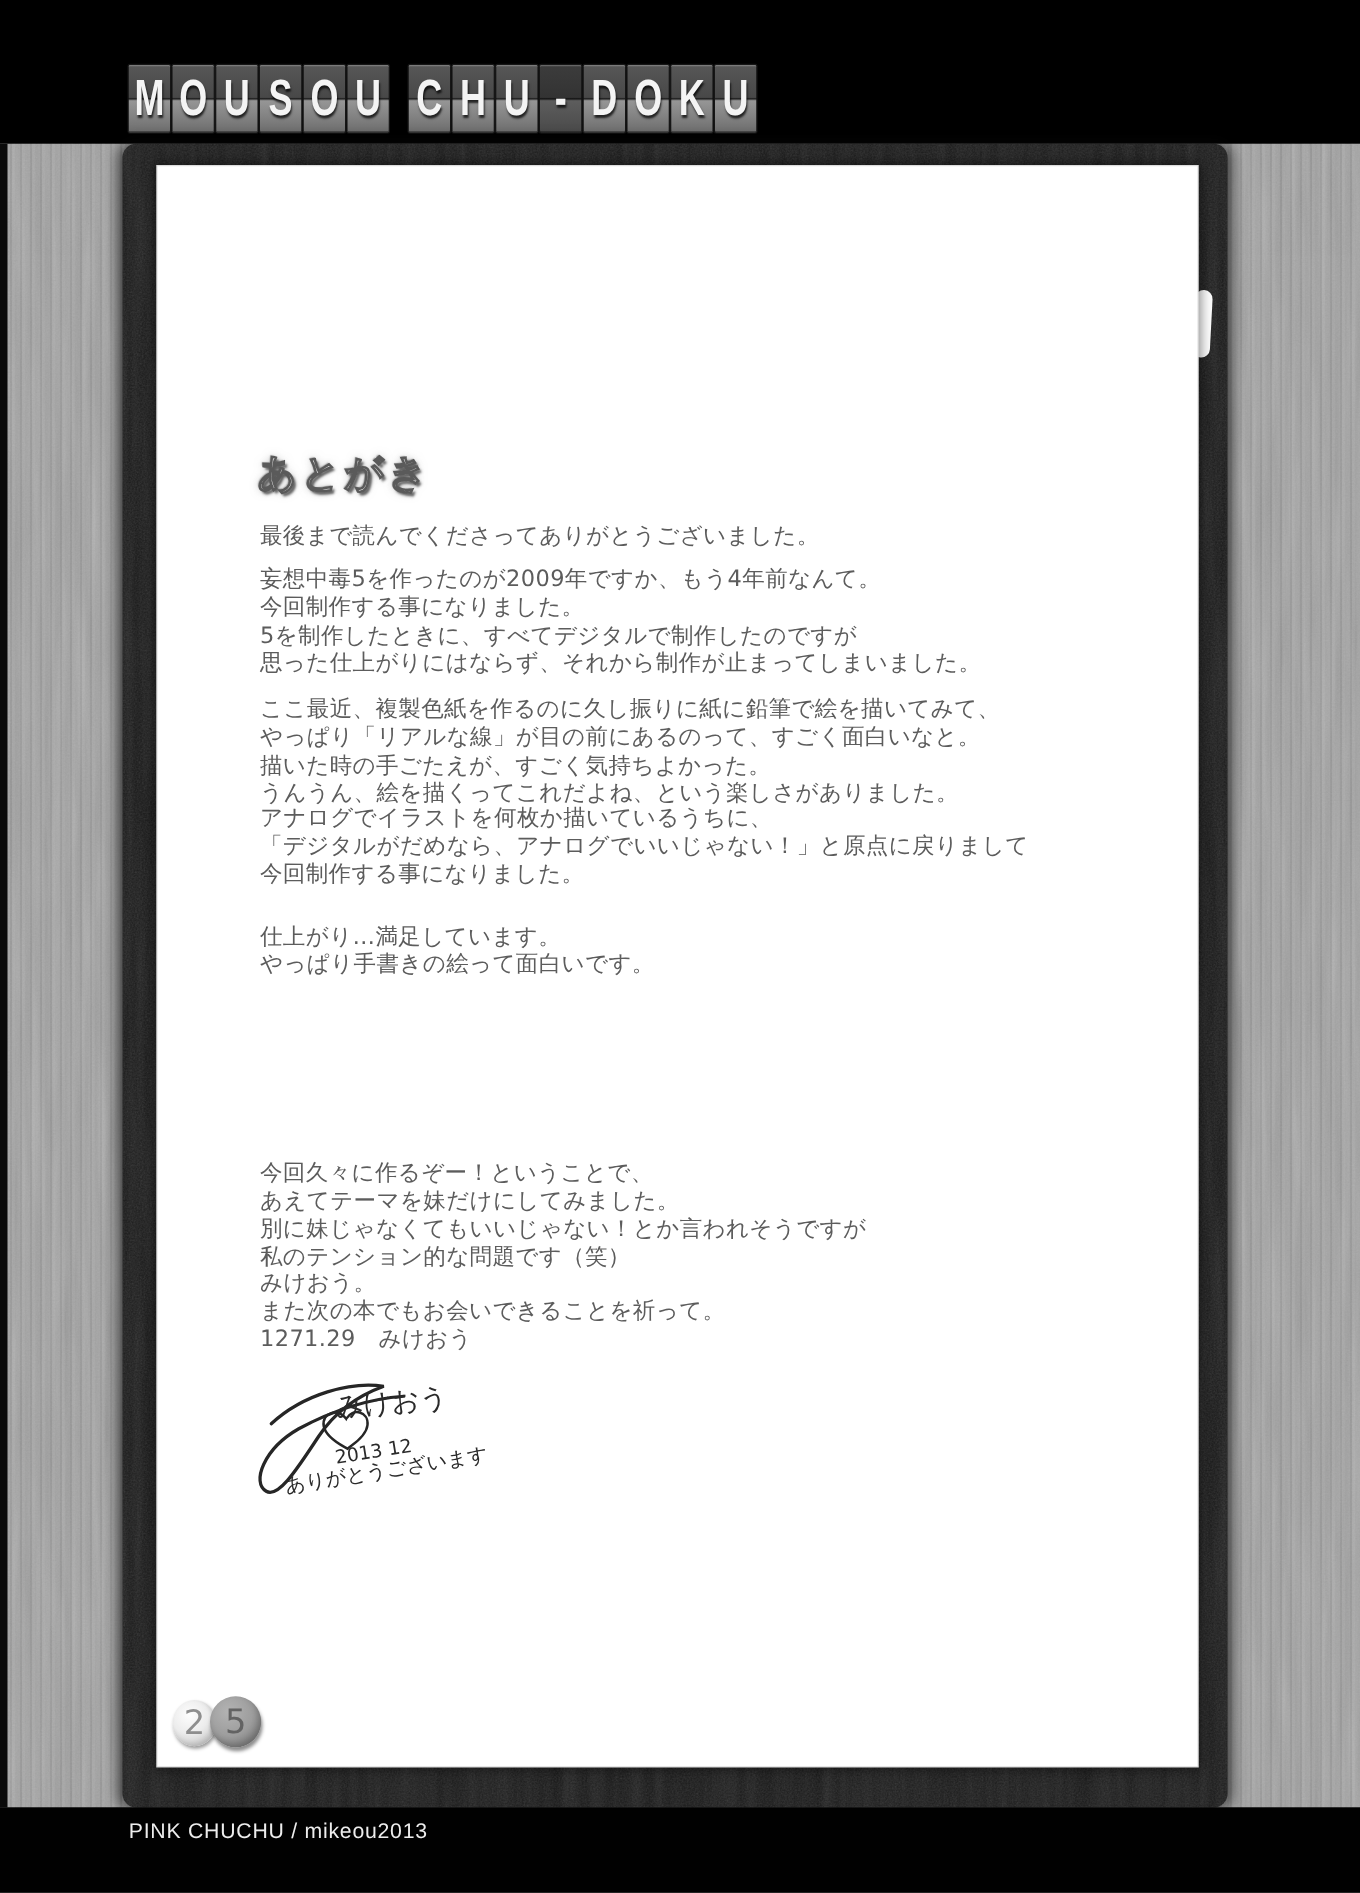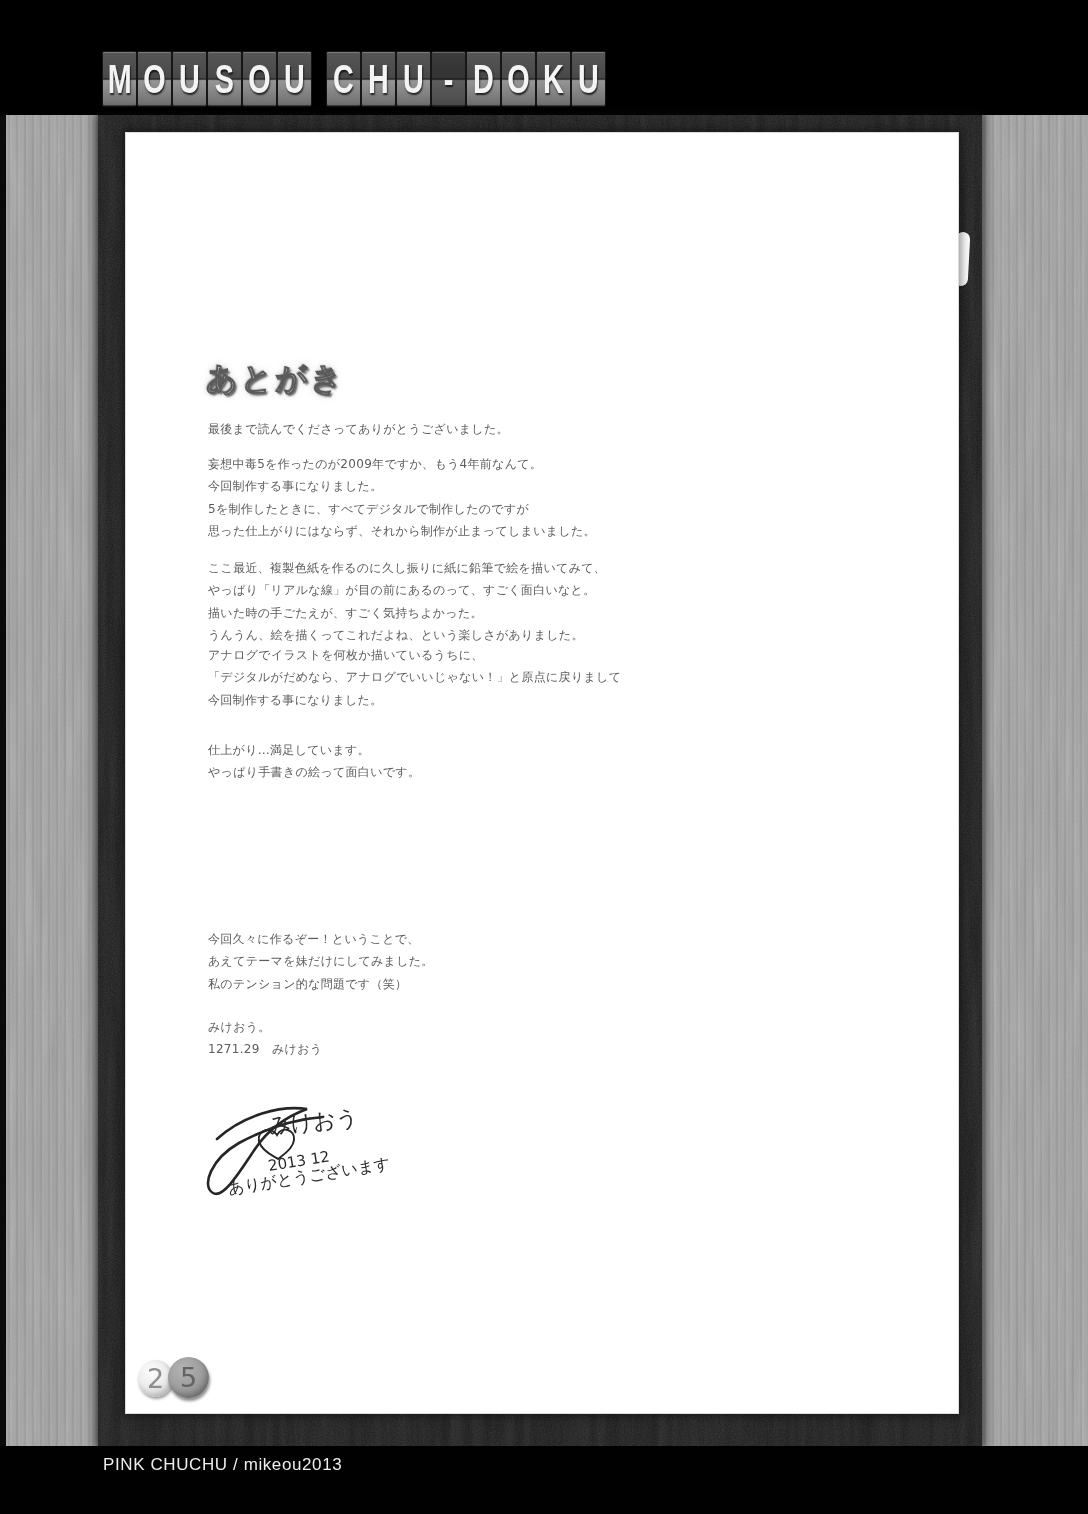--- a/index.html
+++ b/index.html
@@ -20,34 +20,34 @@
         transform:scale(.72,1.02);text-shadow:1px 2px 2px rgba(0,0,0,.75);}
 
   
   .board{position:absolute;left:0;top:115px;width:1088px;height:1331px;background:#a1a1a1;}
   .cardboard-stripes{position:absolute;inset:0;
         background:repeating-linear-gradient(90deg,rgba(0,0,0,.07) 0 2px,rgba(255,255,255,.05) 2px 4px,rgba(0,0,0,0) 4px 8px);}
   .board > svg.tex{position:absolute;inset:0;}
   .black-sliver{position:absolute;left:0;top:0;width:6px;height:1331px;background:#0a0a0a;}
 
   .frame{position:absolute;left:98px;top:0;width:884px;height:1331px;background:#171717;
-         border-radius:1px;box-shadow:0 0 10px 3px rgba(8,8,8,.65);}
+         border-radius:11px;box-shadow:0 0 10px 3px rgba(8,8,8,.65);}
   .frame > svg.tex{position:absolute;inset:0;border-radius:3px;}
   .white-notch{position:absolute;right:13px;top:117px;width:14px;height:54px;background:#fdfdfd;
          border-radius:7px;transform:rotate(3deg);}
 
   
   .page{position:absolute;left:28px;top:18px;width:832px;height:1280px;background:#fff;
         box-shadow:0 0 0 1px #dcdcdc, 0 0 9px 3px rgba(0,0,0,.45);}
 
   .heading{position:absolute;left:80px;top:225px;font-size:31px;font-weight:bold;letter-spacing:3px;
         color:#fdfdfd;-webkit-text-stroke:1px #5a5a5a;
         text-shadow:2px 2px 2px rgba(70,70,70,.85),-1px -1px 1px rgba(120,120,120,.6),0 0 7px rgba(140,140,140,.55);}
 
-  .para{position:absolute;left:82px;color:#5c5c5c;font-size:12px;line-height:22.4px;letter-spacing:.3px;white-space:nowrap;}
+  .para{position:absolute;left:82px;color:#5c5c5c;font-size:18px;line-height:22.4px;letter-spacing:.3px;white-space:nowrap;}
 
   
   .signature{position:absolute;left:69px;top:962px;}
 
   
   .pill{position:absolute;border-radius:50%;display:flex;align-items:center;justify-content:center;}
   .pill-2{left:12px;top:1227px;width:35px;height:37px;z-index:1;
         background:radial-gradient(circle at 38% 32%,#fdfdfd 0%,#ececec 45%,#cfcfcf 75%,#b2b2b2 100%);
         box-shadow:1px 2px 3px rgba(0,0,0,.4), inset -2px -2px 4px rgba(0,0,0,.12);}
   .pill-2 span{color:#8e8e8e;font-size:27px;font-weight:400;}
@@ -169,25 +169,27 @@
 
         <div class="para" style="top:606px">
           <div>仕上がり…満足しています。</div>
           <div>やっぱり手書きの絵って面白いです。</div>
         </div>
 
 
         <div class="para" style="top:795px">
           <div>今回久々に作るぞー！ということで、</div>
           <div>あえてテーマを妹だけにしてみました。</div>
+          <div>別に妹じゃなくてもいいじゃない！とか言われそうですが</div>
           <div>私のテンション的な問題です（笑）</div>
         </div>
 
         <div class="para" style="top:883px">
           <div>みけおう。</div>
+          <div>また次の本でもお会いできることを祈って。</div>
           <div>1271.29　みけおう</div>
         </div>
 
         <svg class="signature" width="300" height="150" viewBox="0 0 300 150">
           <path d="M22,44 C48,20 86,10 112,14 C90,22 72,36 60,54 C44,78 28,104 18,98 C6,91 16,64 44,48 C70,34 100,24 128,22" fill="none" stroke="#262626" stroke-width="2.6" stroke-linecap="round"></path>
           <text x="74" y="38" font-size="22" fill="#2a2a2a" transform="rotate(-5 74 38)">みけおう</text>
           <path d="M82,40 c-6,-9 -20,-5 -18,6 c2,10 16,16 19,18 c2,-2 15,-9 16,-19 c1,-11 -12,-14 -17,-5 z" fill="none" stroke="#262626" stroke-width="2"></path>
           <text x="74" y="76" font-size="15" fill="#2a2a2a" transform="rotate(-9 74 76)">2013 12</text>
           <text x="34" y="99" font-size="16" fill="#2a2a2a" transform="rotate(-9 34 99)">ありがとうございます</text>
         </svg>

